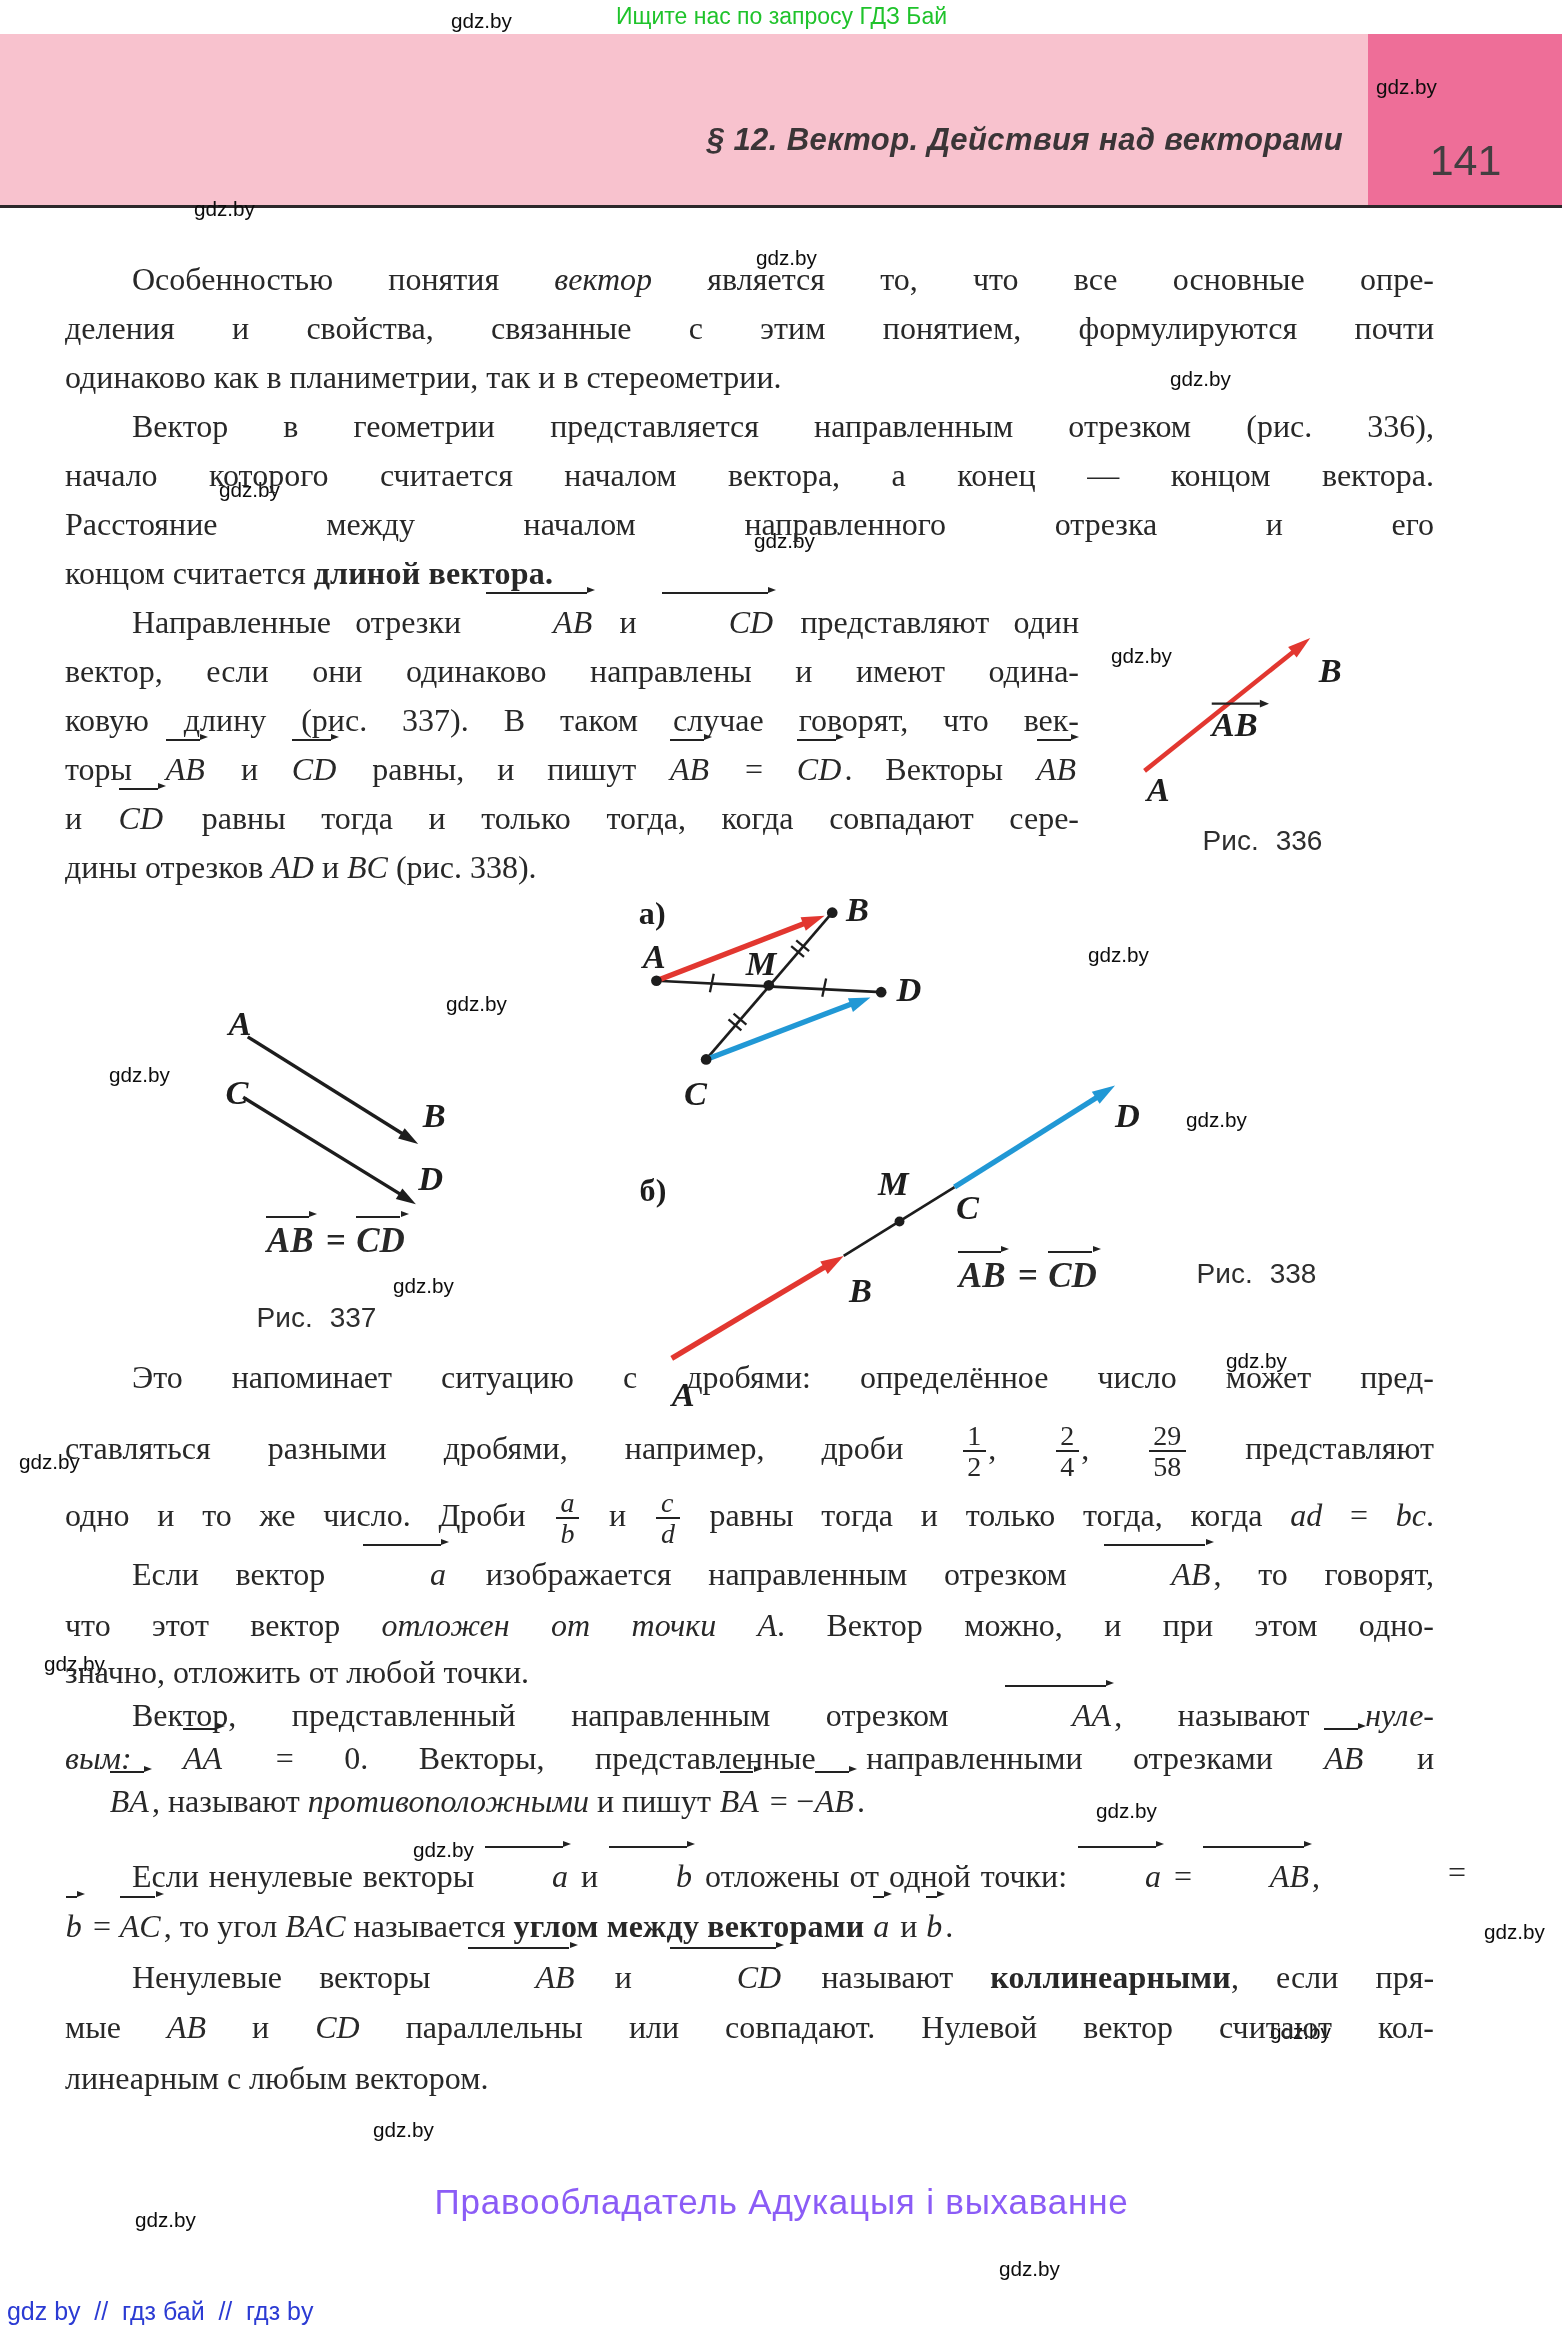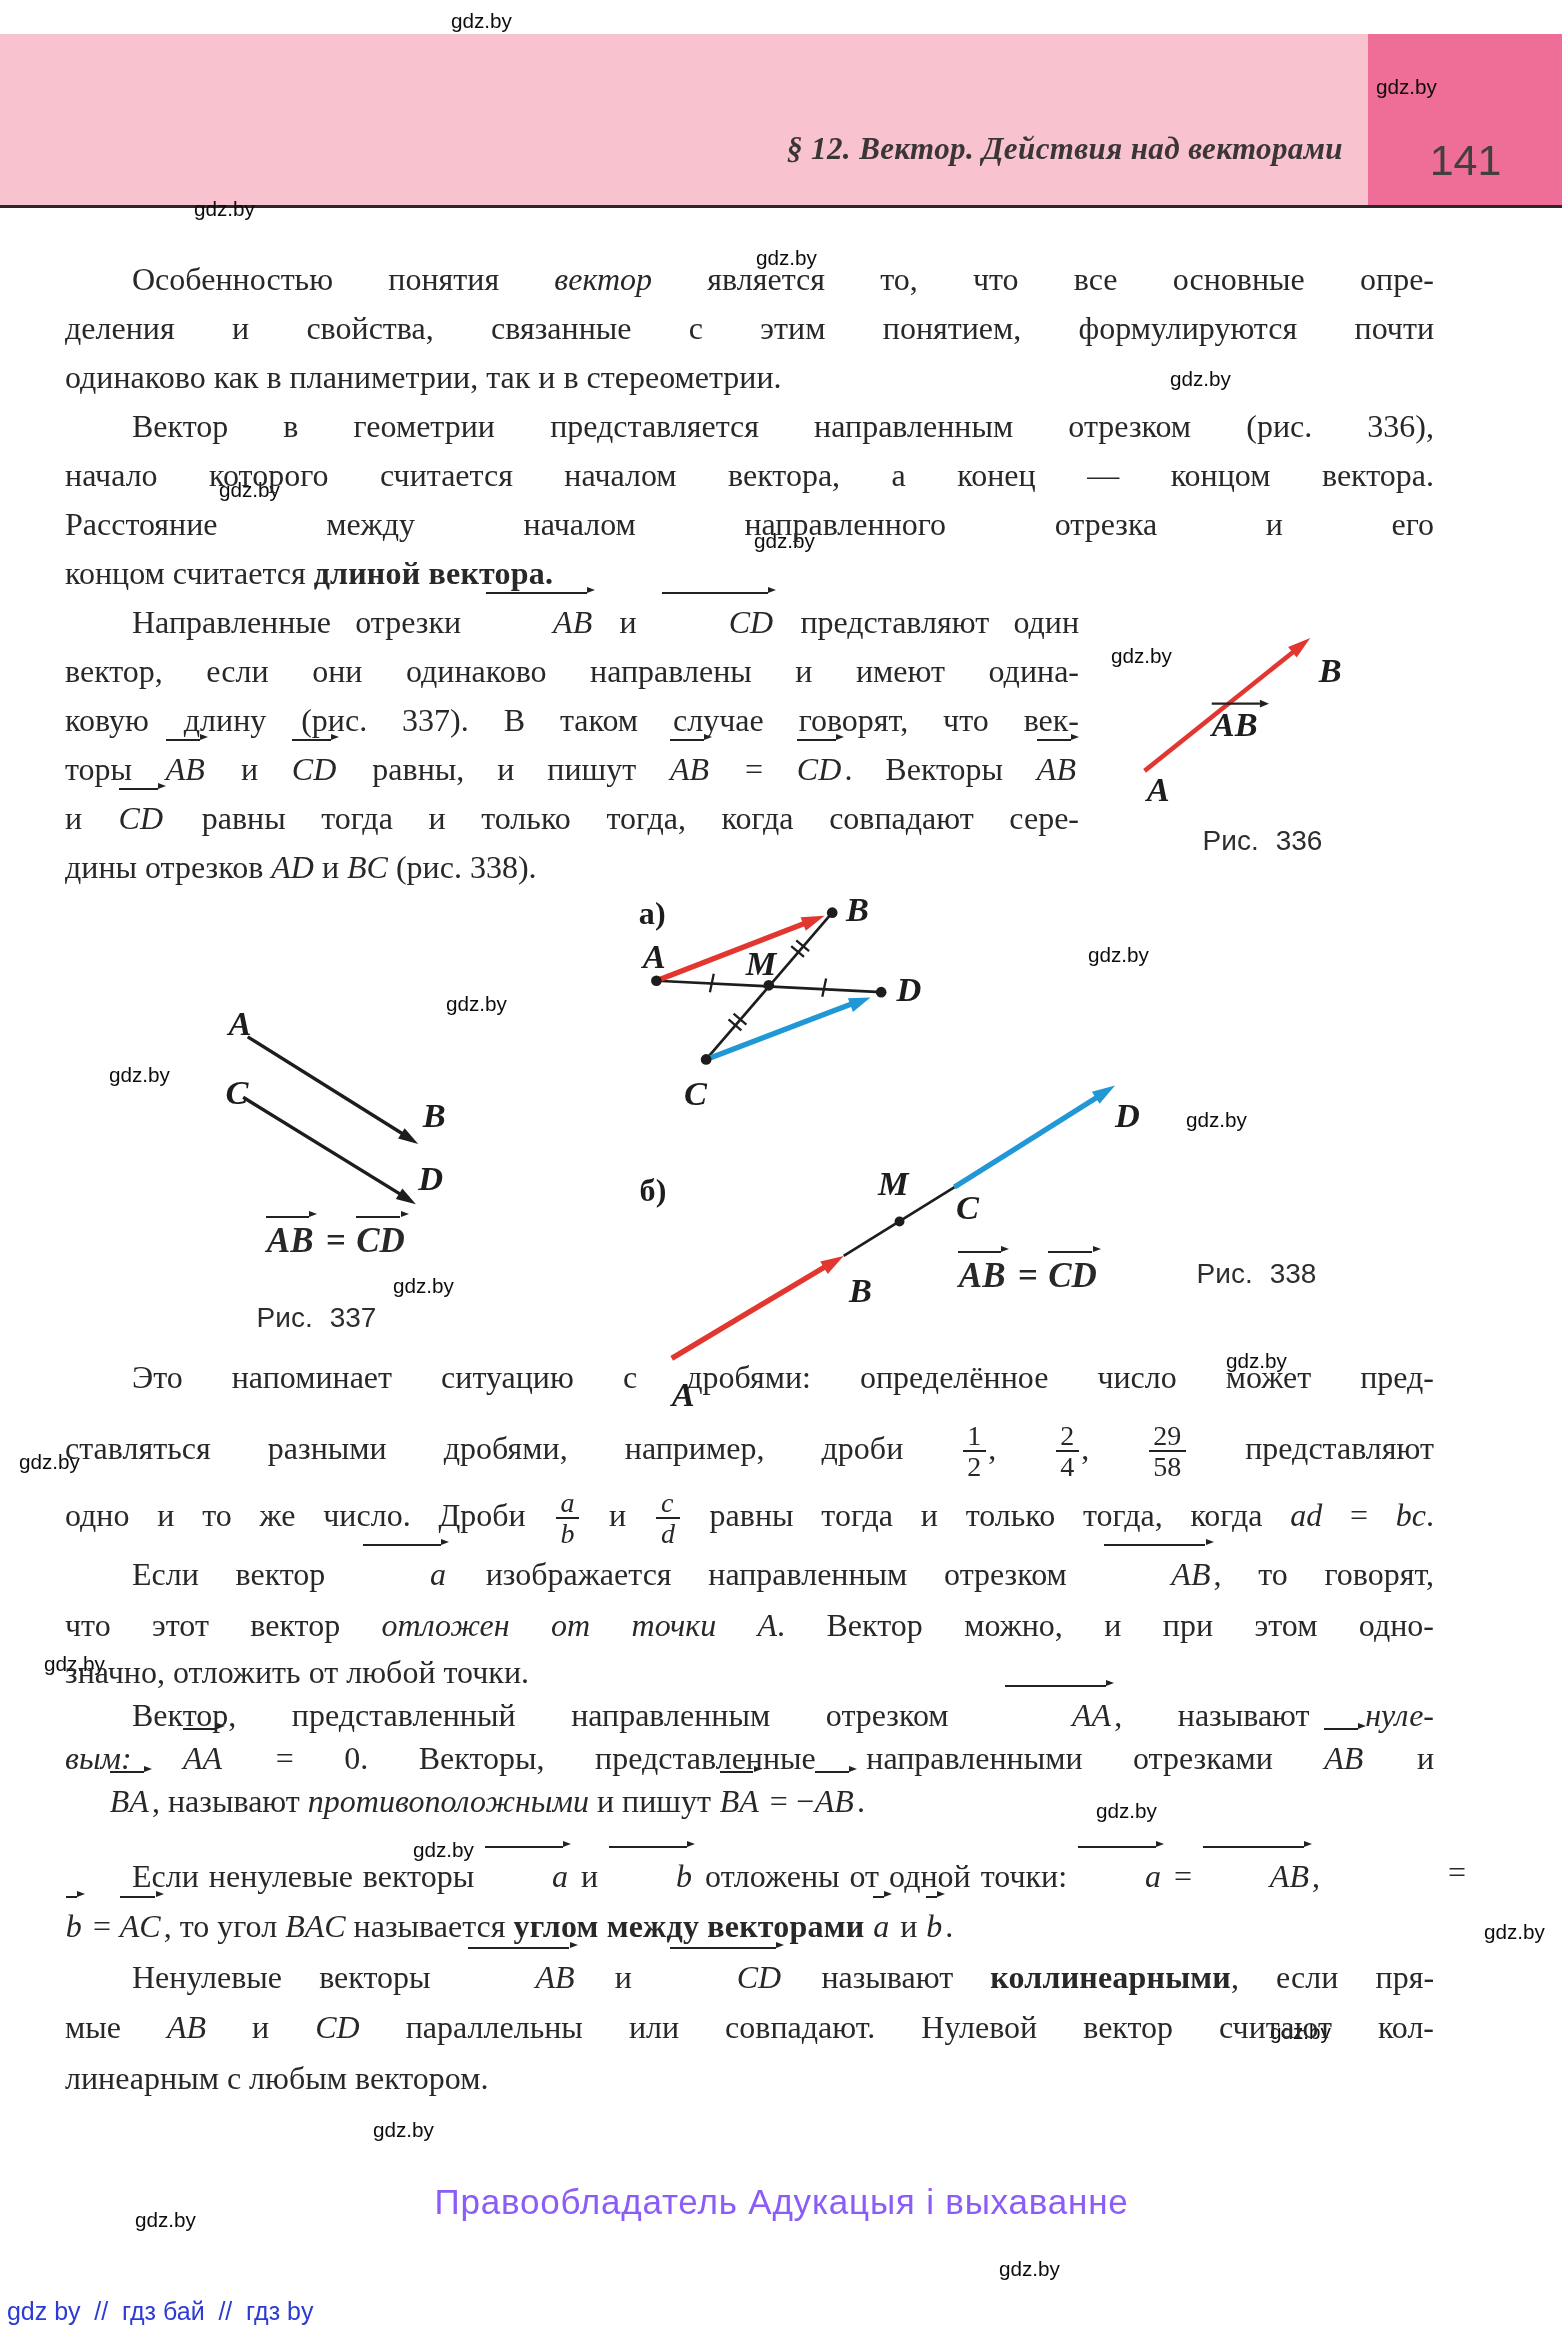--- a/index.html
+++ b/index.html
@@ -3,22 +3,22 @@
 <meta charset="utf-8">
 <style>
   html,body{margin:0;padding:0;background:#888;}
   #page{position:relative;width:1563px;height:2330px;background:#ffffff;overflow:hidden;
         font-family:"Liberation Serif",serif;color:#282828;}
   
   #promo{position:absolute;left:0;top:3.1px;width:100%;text-align:center;
          font-family:"Liberation Sans",sans-serif;font-size:23px;}
   #band{position:absolute;left:0;top:34px;width:1563px;height:171px;border-bottom:3.1px solid #2d282b;}
   #numbox{position:absolute;right:0;top:0;width:195px;height:171px;}
-  #sectitle{position:absolute;right:220px;top:122px;font-family:Liberation Serif, serif;
-            font-style:italic;font-weight:700;font-size:31px;color:#3a3537;letter-spacing:0.4px;margin-top:9px;}
+  #sectitle{position:absolute;right:220px;top:122px;font-family:Liberation Sans, sans-serif;
+            font-style:italic;font-weight:700;font-size:31px;color:#3a3537;letter-spacing:0.4px;}
   #pagenum{position:absolute;left:1368px;top:136px;width:195px;text-align:center;
            font-family:"Liberation Sans",sans-serif;font-size:43px;color:#433e40;}
   
   .wm{position:absolute;font-family:"Liberation Sans",sans-serif;font-size:20.7px;color:#0d0d0d;white-space:nowrap;}
   
   .tl{position:absolute;left:65px;width:1369px;font-size:32px;line-height:50px;white-space:normal;}
   .tl.j{text-align:justify;text-align-last:justify;}
   .tl.ind{text-indent:67px;}
   .i{font-style:italic;}
   .b{font-weight:700;letter-spacing:0.2px;}
@@ -44,20 +44,21 @@
   #links span{margin:0 6.9px;cursor:pointer;}
   svg text{font-family:"Liberation Serif",serif;}
   .ptlbl{font-style:italic;font-weight:700;font-size:45px;fill:#1d1d1d;}
   .sublbl{font-weight:700;font-size:42px;fill:#1d1d1d;}
 </style>
 </head>
 <body>
 
 <div id="page">
 
+  <div id="promo" style="color: rgb(31, 195, 43);">Ищите нас по запросу ГДЗ Бай</div>
 
   <div id="band" style="background: rgb(248, 194, 206);">
     <div id="numbox" style="background: rgb(238, 110, 152);"></div>
   </div>
   <div id="sectitle">§ 12. Вектор. Действия над векторами</div>
   <div id="pagenum">141</div>
 
   <div id="wm-layer">
       <div class="wm" style="left: 451px; top: 9.2px;">gdz.by</div>
       <div class="wm" style="left: 1376px; top: 75px;">gdz.by</div>

